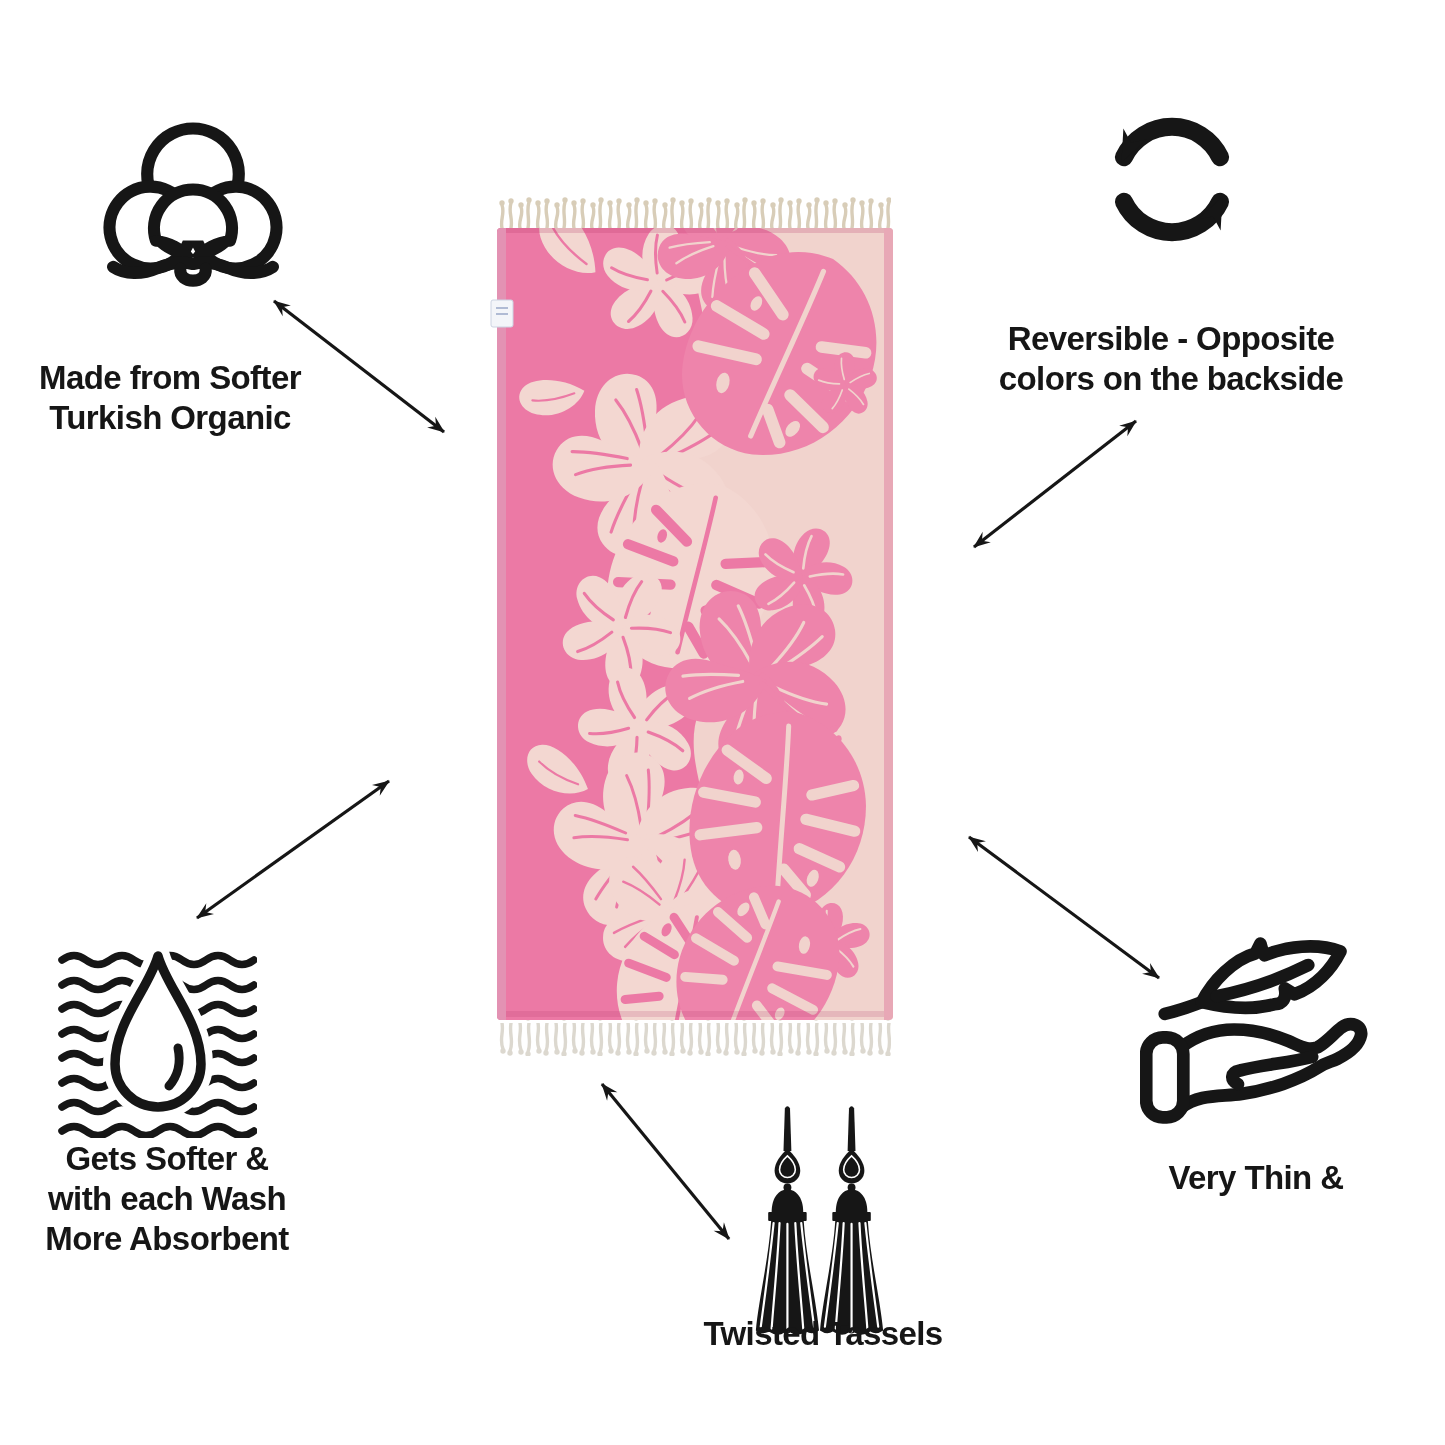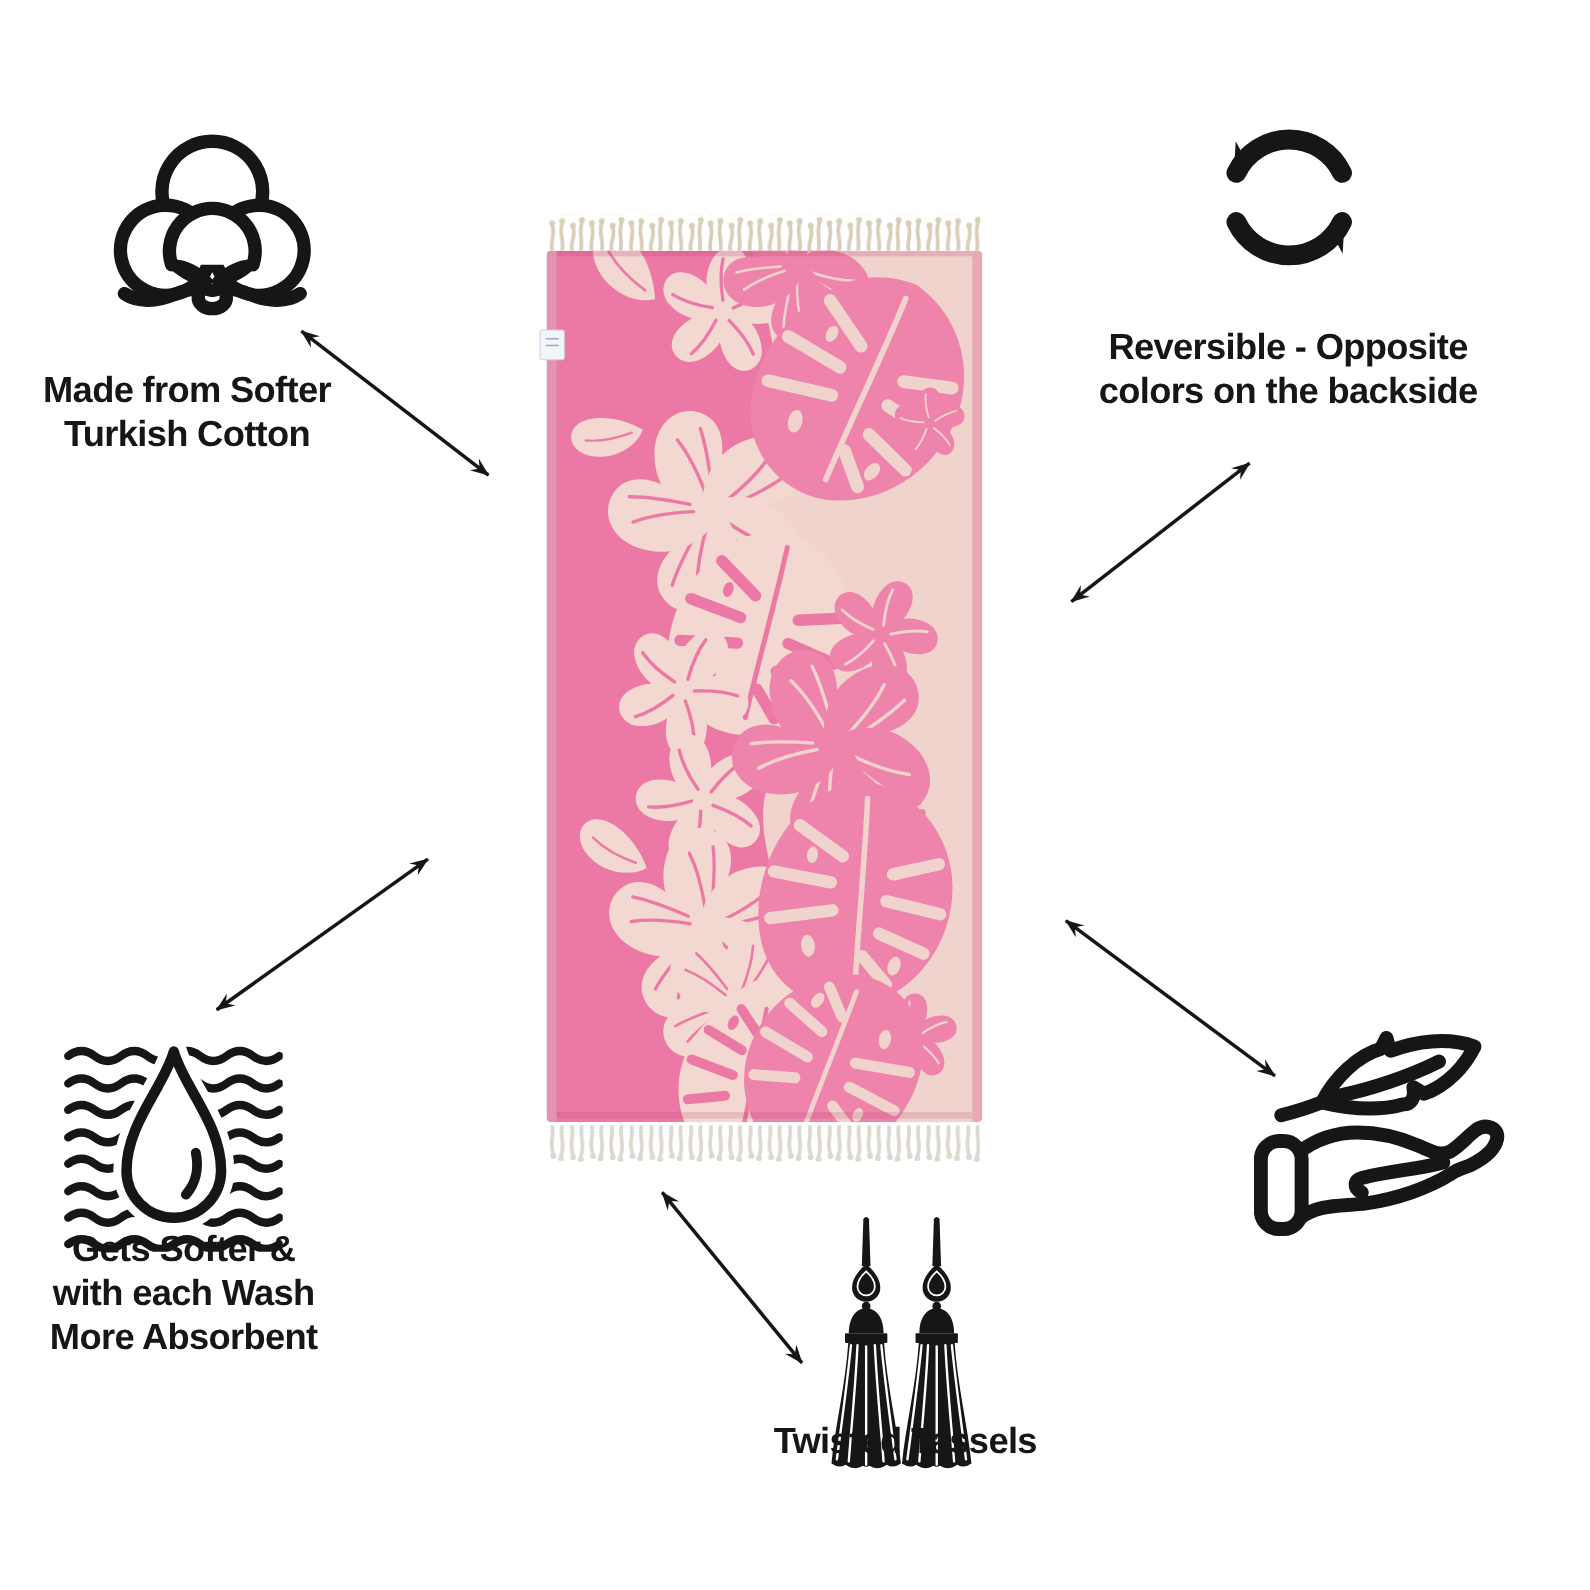--- a/index.html
+++ b/index.html
@@ -7,21 +7,21 @@
           font-family:"Liberation Sans",sans-serif;}
   svg{display:block;}
   .towel-svg{position:absolute;left:497px;top:195px;overflow:visible;}
   .arrows-svg{position:absolute;left:0;top:0;pointer-events:none;}
   .icon-svg{position:absolute;}
   .lineart{fill:#fff;stroke:var(--ink,#161616);stroke-linecap:round;stroke-linejoin:round;}
   .nofill{fill:none;stroke:var(--ink,#161616);stroke-linecap:round;stroke-linejoin:round;}
   .solid{fill:var(--ink,#161616);stroke:none;}
   .whiteline{fill:none;stroke:#ffffff;stroke-width:2.2;stroke-linecap:round;}
   .label{position:absolute;text-align:center;color:var(--ink,#161616);
-         font-weight:700;font-size:33px;line-height:40px;letter-spacing:-0.6px;}
+         font-weight:700;font-size:33px;line-height:40px;letter-spacing:-0.6px;margin-top:24px;}
   .label div{white-space:nowrap;}
   
   .m-cream{--f:var(--motif-cream,#f3d7d1);--v:var(--towel-pink,#ec79a5);}
   .m-pink{--f:var(--motif-pink,#ee84ab);--v:var(--towel-cream,#f1d3cd);}
   .petal{fill:var(--f);}
   .vein{fill:none;stroke:var(--v);stroke-linecap:round;}
   .hole{fill:var(--v);}
   .stamen{stroke:var(--f);fill:none;stroke-linecap:round;}
   .anther{fill:var(--f);}
 </style>
@@ -198,21 +198,21 @@
       <path class="lineart" d="M112,91 A42,42 0 1 1 103,129" fill="none"></path>
       <path class="lineart" d="M62,132 A40,40 0 1 1 138,132" fill="none"></path>
       <path class="solid" d="M101,147 C90,133 71,124 55,128 C60,138 74,147 89,152 C94,154 99,152 101,147 Z"></path>
       <path class="solid" d="M99,147 C110,133 129,124 145,128 C140,138 126,147 111,152 C106,154 101,152 99,147 Z"></path>
       <path class="nofill" d="M18,159 C30,167 48,167 64,160 C76,155 88,153 100,156 C112,153 124,155 136,160 C152,167 170,167 182,159"></path>
       <path class="nofill" d="M87,161 C85,177 115,177 113,161"></path>
     </g>
   </svg>
   <div class="label" style="left:0px;top:334px;width:340px;">
     <div>Made from Softer</div>
-    <div>Turkish Cotton</div>
+    <div>Turkish Organic</div>
   </div>
 
   <svg class="icon-svg" style="left:1086px;top:104px;" width="172" height="151" viewBox="0 0 200 176">
     <defs>
       <marker id="barbL" viewBox="0 0 12 10" refX="9.5" refY="5" markerWidth="40" markerHeight="34" markerUnits="userSpaceOnUse" orient="auto">
         <path d="M0.5,0.5 L11.5,5 L0.5,9.5 L3.8,5 Z" fill="var(--ink,#161616)"></path>
       </marker>
     </defs>
     <g fill="none" stroke="var(--ink,#161616)" stroke-width="21" stroke-linecap="round">
       <path d="M156,62 A62,62 0 0 0 44,62" marker-end="url(#barbL)"></path>
@@ -249,20 +249,21 @@
     <g stroke-width="13">
       <path class="nofill" d="M63,78 C50,83 38,87 25,90"></path>
       <path class="lineart" d="M63,78 C74,56 96,34 118,28 L123,18 C125,26 127,30 127,30 C150,21 180,17 205,26 C196,44 180,62 158,70 L148,64 C150,74 146,80 138,80 C116,86 88,84 63,78 Z"></path>
       <path class="nofill" d="M78,72 C108,66 144,54 172,40"></path>
       <path class="lineart" d="M42,124 C58,112 76,106 96,106 C118,106 138,112 152,118 C166,124 172,128 182,124 C192,118 198,110 206,104 C216,97 228,102 226,112 C224,122 214,130 202,136 C196,139 190,140 184,144 C162,158 132,168 104,172 C82,175 60,172 42,186 Z"></path>
       <path class="nofill" d="M100,162 C92,158 92,150 102,148 C126,142 154,140 176,134"></path>
       <rect class="lineart" x="6" y="114" width="38" height="82" rx="17"></rect>
     </g>
   </svg>
   <div class="label" style="left:1096px;top:1134px;width:320px;">
+    <div>Very Thin &amp;</div>
   </div>
 
   <svg class="icon-svg" style="left:745px;top:1098px;" width="148" height="245" viewBox="0 0 150 245">
     <defs>
       <g id="tassel">
         <path class="solid" d="M-2.6,3 C-1,0 1,0 2.6,3 L4,46 L-4,46 Z"></path>
         <path class="solid" d="M0,44 C7,50 13,58 13,66 A13,13 0 0 1 -13,66 C-13,58 -7,50 0,44 Z"></path>
         <path d="M0,51 C4.5,55 8,60 8,65 A8,8 0 0 1 -8,65 C-8,60 -4.5,55 0,51 Z" fill="none" stroke="#fff" stroke-width="1.6"></path>
         <circle class="solid" cx="0" cy="83" r="4"></circle>
         <path class="solid" d="M-16,108 C-16,92 -8,85 0,85 C8,85 16,92 16,108 Z"></path>

